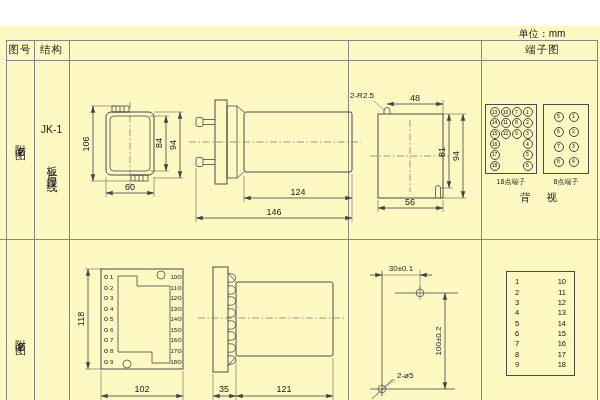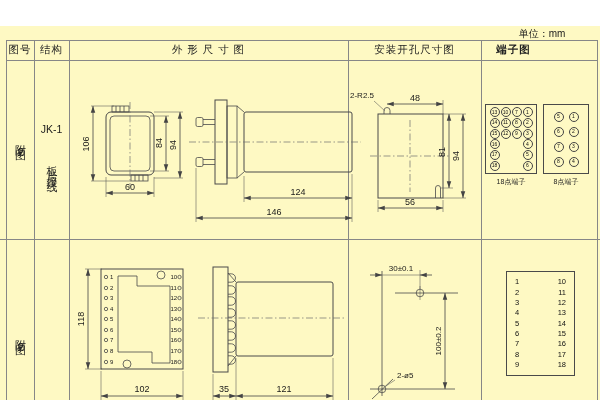--- a/index.html
+++ b/index.html
@@ -47,23 +47,21 @@
   <div class="hline" style="left:6px;top:396px;width:591px;height:1.5px;"></div>
   <div class="vline" style="left:6px;top:14px;height:383px;"></div>
   <div class="vline" style="left:34px;top:14px;height:383px;"></div>
   <div class="vline" style="left:69px;top:14px;height:383px;"></div>
   <div class="vline" style="left:348px;top:14px;height:383px;"></div>
   <div class="vline" style="left:481px;top:14px;height:383px;"></div>
   <div class="vline" style="left:597px;top:14px;height:383px;"></div>
 
   <div class="hdr" style="left:6px;width:28px;">图号</div>
   <div class="hdr" style="left:34px;width:35px;">结构</div>
-  <div class="hdr" style="left:69px;width:279px;">外 形 尺 寸 图</div>
-  <div class="hdr" style="left:348px;width:133px;">安装开孔尺寸图</div>
-  <div class="hdr" style="left:455px;width:117px;font-weight:bold;">端子图</div>
+  <div class="hdr" style="left:484px;width:117px;">端子图</div>
 
   <div class="cell figcell" style="left:6px;top:34px;width:28px;height:179px;">
     <span class="vtext">附图2</span>
   </div>
   <div class="cell structcell" style="left:34px;top:34px;width:35px;height:179px;">
     <span class="model">JK-1</span>
     <span class="vtext">板后接线</span>
   </div>
 
   <svg style="left:69px;top:34px;" width="279" height="179" viewBox="0 0 279 179">
@@ -187,20 +185,21 @@
       <span class="cn" style="grid-area:1/1">5</span>
       <span class="cn" style="grid-area:2/1">6</span>
       <span class="cn" style="grid-area:3/1">7</span>
       <span class="cn" style="grid-area:4/1">8</span>
       <span class="cn" style="grid-area:1/2">1</span>
       <span class="cn" style="grid-area:2/2">2</span>
       <span class="cn" style="grid-area:3/2">3</span>
       <span class="cn" style="grid-area:4/2">4</span>
     </div>
     <div class="tlabel" style="left:60px;top:117px;width:50px;">8点端子</div>
+    <div class="viewlabel" style="left:0;top:131px;">背 视</div>
   </div>
 
   <div class="cell figcell pad30" style="left:6px;top:213px;width:28px;height:184px;">
     <span class="vtext">附图2</span>
   </div>
 
   <svg style="left:69px;top:213px;" width="279" height="184" viewBox="0 0 279 184">
     <defs>
       <marker id="arrC" viewBox="0 0 10 10" refX="9.5" refY="5" markerWidth="7.5" markerHeight="7.5" orient="auto-start-reverse" markerUnits="userSpaceOnUse">
         <path d="M0.5,2 L9.5,5 L0.5,8 z" fill="#444"></path>

